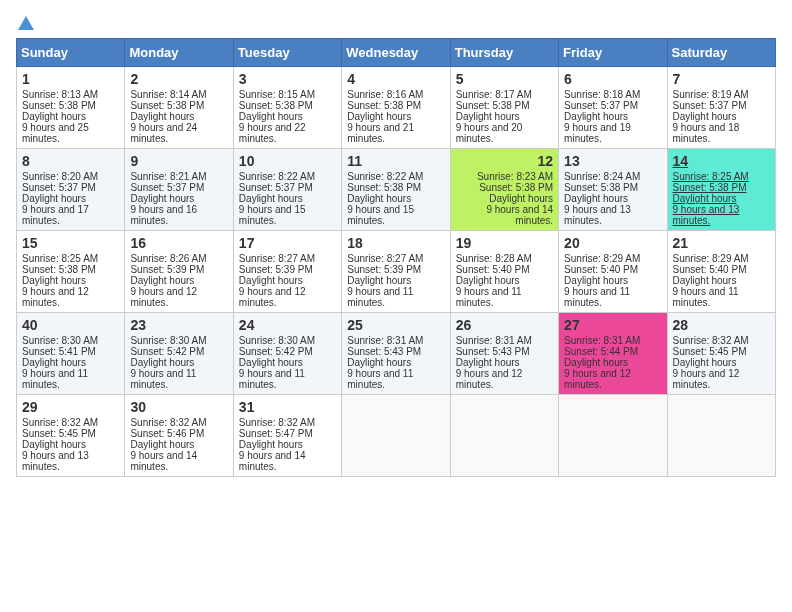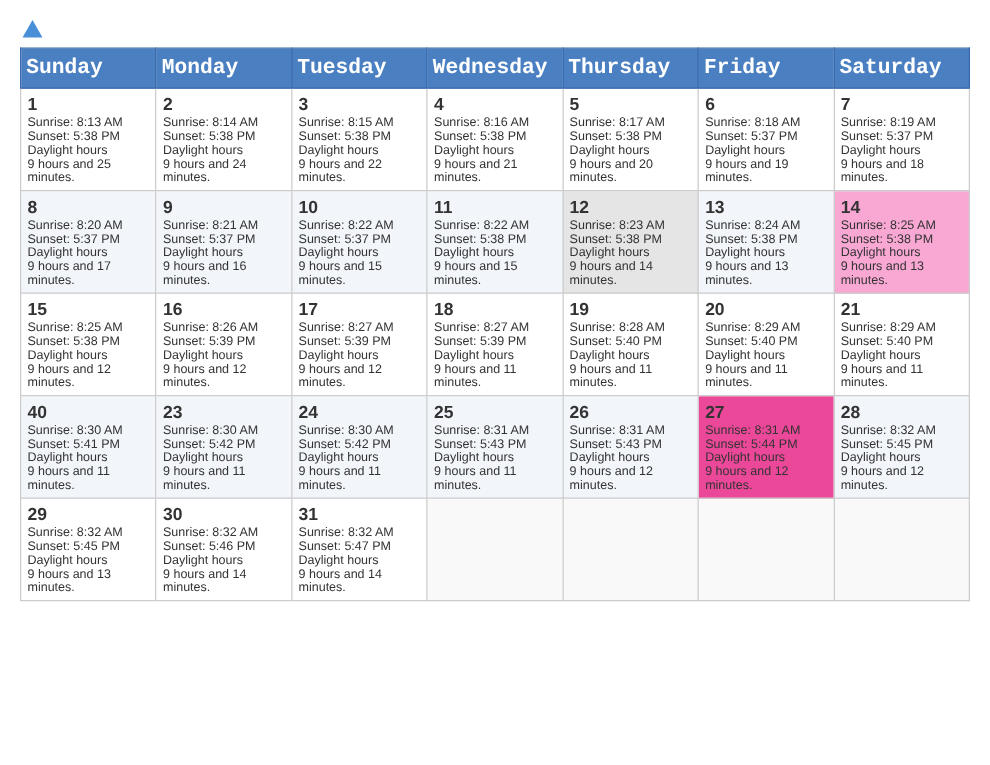--- a/index.html
+++ b/index.html
@@ -23,26 +23,25 @@
     }
     .logo-text-general { font-size: 18px; font-weight: bold; color: #333; }
     .logo-text-blue { font-size: 18px; font-weight: bold; color: #4a90d9; }
     .title-block { text-align: right; }
     .title-block h1 { font-size: 32px; font-weight: bold; color: #333; }
     .title-block h2 { font-size: 16px; font-weight: normal; color: #555; }
     .calendar { width: 100%; border-collapse: collapse; }
     .calendar th {
       background: #4a7fc1;
       color: #fff;
-      font-size: 17px;
+      font-size: 13px;
       font-weight: bold;
       padding: 6px 4px;
       text-align: left;
       border: 1px solid #3a6aaa;
-      font-family: Liberation Mono, monospace;
     }
     .calendar td {
       border: 1px solid #ccc;
       vertical-align: top;
       padding: 4px 5px;
       font-size: 10px;
       color: #333;
       background: #fff;
       width: calc(100%/7);
       min-height: 70px;
@@ -97,23 +96,23 @@
         <td><span class="day-num">4</span><span>Sunrise: 8:16 AM</span><br><span>Sunset: 5:38 PM</span><br><span>Daylight hours</span><br><span>9 hours and 21 minutes.</span></td>
         <td><span class="day-num">5</span><span>Sunrise: 8:17 AM</span><br><span>Sunset: 5:38 PM</span><br><span>Daylight hours</span><br><span>9 hours and 20 minutes.</span></td>
         <td><span class="day-num">6</span><span>Sunrise: 8:18 AM</span><br><span>Sunset: 5:37 PM</span><br><span>Daylight hours</span><br><span>9 hours and 19 minutes.</span></td>
         <td><span class="day-num">7</span><span>Sunrise: 8:19 AM</span><br><span>Sunset: 5:37 PM</span><br><span>Daylight hours</span><br><span>9 hours and 18 minutes.</span></td>
       </tr>
       <tr>
         <td style="background: rgb(242, 245, 250);"><span class="day-num">8</span><span>Sunrise: 8:20 AM</span><br><span>Sunset: 5:37 PM</span><br><span>Daylight hours</span><br><span>9 hours and 17 minutes.</span></td>
         <td style="background: rgb(242, 245, 250);"><span class="day-num">9</span><span>Sunrise: 8:21 AM</span><br><span>Sunset: 5:37 PM</span><br><span>Daylight hours</span><br><span>9 hours and 16 minutes.</span></td>
         <td style="background: rgb(242, 245, 250);"><span class="day-num">10</span><span>Sunrise: 8:22 AM</span><br><span>Sunset: 5:37 PM</span><br><span>Daylight hours</span><br><span>9 hours and 15 minutes.</span></td>
         <td style="background: rgb(242, 245, 250);"><span class="day-num">11</span><span>Sunrise: 8:22 AM</span><br><span>Sunset: 5:38 PM</span><br><span>Daylight hours</span><br><span>9 hours and 15 minutes.</span></td>
-        <td style="background: #e5e5e5;"><span class="day-num">12</span><span>Sunrise: 8:23 AM</span><br><span>Sunset: 5:38 PM</span><br><span>Daylight hours</span><br><span>9 hours and 14 minutes.</span></td>
+        <td style="background: #bef264; text-align: right;"><span class="day-num">12</span><span>Sunrise: 8:23 AM</span><br><span>Sunset: 5:38 PM</span><br><span>Daylight hours</span><br><span>9 hours and 14 minutes.</span></td>
         <td style="background: rgb(242, 245, 250); margin-left: 24px;"><span class="day-num">13</span><span>Sunrise: 8:24 AM</span><br><span>Sunset: 5:38 PM</span><br><span>Daylight hours</span><br><span>9 hours and 13 minutes.</span></td>
-        <td style="background: #f9a8d4;"><span class="day-num">14</span><span>Sunrise: 8:25 AM</span><br><span>Sunset: 5:38 PM</span><br><span>Daylight hours</span><br><span>9 hours and 13 minutes.</span></td>
+        <td style="background: #5eead4; text-decoration: underline;"><span class="day-num">14</span><span>Sunrise: 8:25 AM</span><br><span>Sunset: 5:38 PM</span><br><span>Daylight hours</span><br><span>9 hours and 13 minutes.</span></td>
       </tr>
       <tr>
         <td><span class="day-num">15</span><span>Sunrise: 8:25 AM</span><br><span>Sunset: 5:38 PM</span><br><span>Daylight hours</span><br><span>9 hours and 12 minutes.</span></td>
         <td><span class="day-num">16</span><span>Sunrise: 8:26 AM</span><br><span>Sunset: 5:39 PM</span><br><span>Daylight hours</span><br><span>9 hours and 12 minutes.</span></td>
         <td><span class="day-num">17</span><span>Sunrise: 8:27 AM</span><br><span>Sunset: 5:39 PM</span><br><span>Daylight hours</span><br><span>9 hours and 12 minutes.</span></td>
         <td><span class="day-num">18</span><span>Sunrise: 8:27 AM</span><br><span>Sunset: 5:39 PM</span><br><span>Daylight hours</span><br><span>9 hours and 11 minutes.</span></td>
         <td><span class="day-num">19</span><span>Sunrise: 8:28 AM</span><br><span>Sunset: 5:40 PM</span><br><span>Daylight hours</span><br><span>9 hours and 11 minutes.</span></td>
         <td><span class="day-num">20</span><span>Sunrise: 8:29 AM</span><br><span>Sunset: 5:40 PM</span><br><span>Daylight hours</span><br><span>9 hours and 11 minutes.</span></td>
         <td><span class="day-num">21</span><span>Sunrise: 8:29 AM</span><br><span>Sunset: 5:40 PM</span><br><span>Daylight hours</span><br><span>9 hours and 11 minutes.</span></td>
       </tr>

